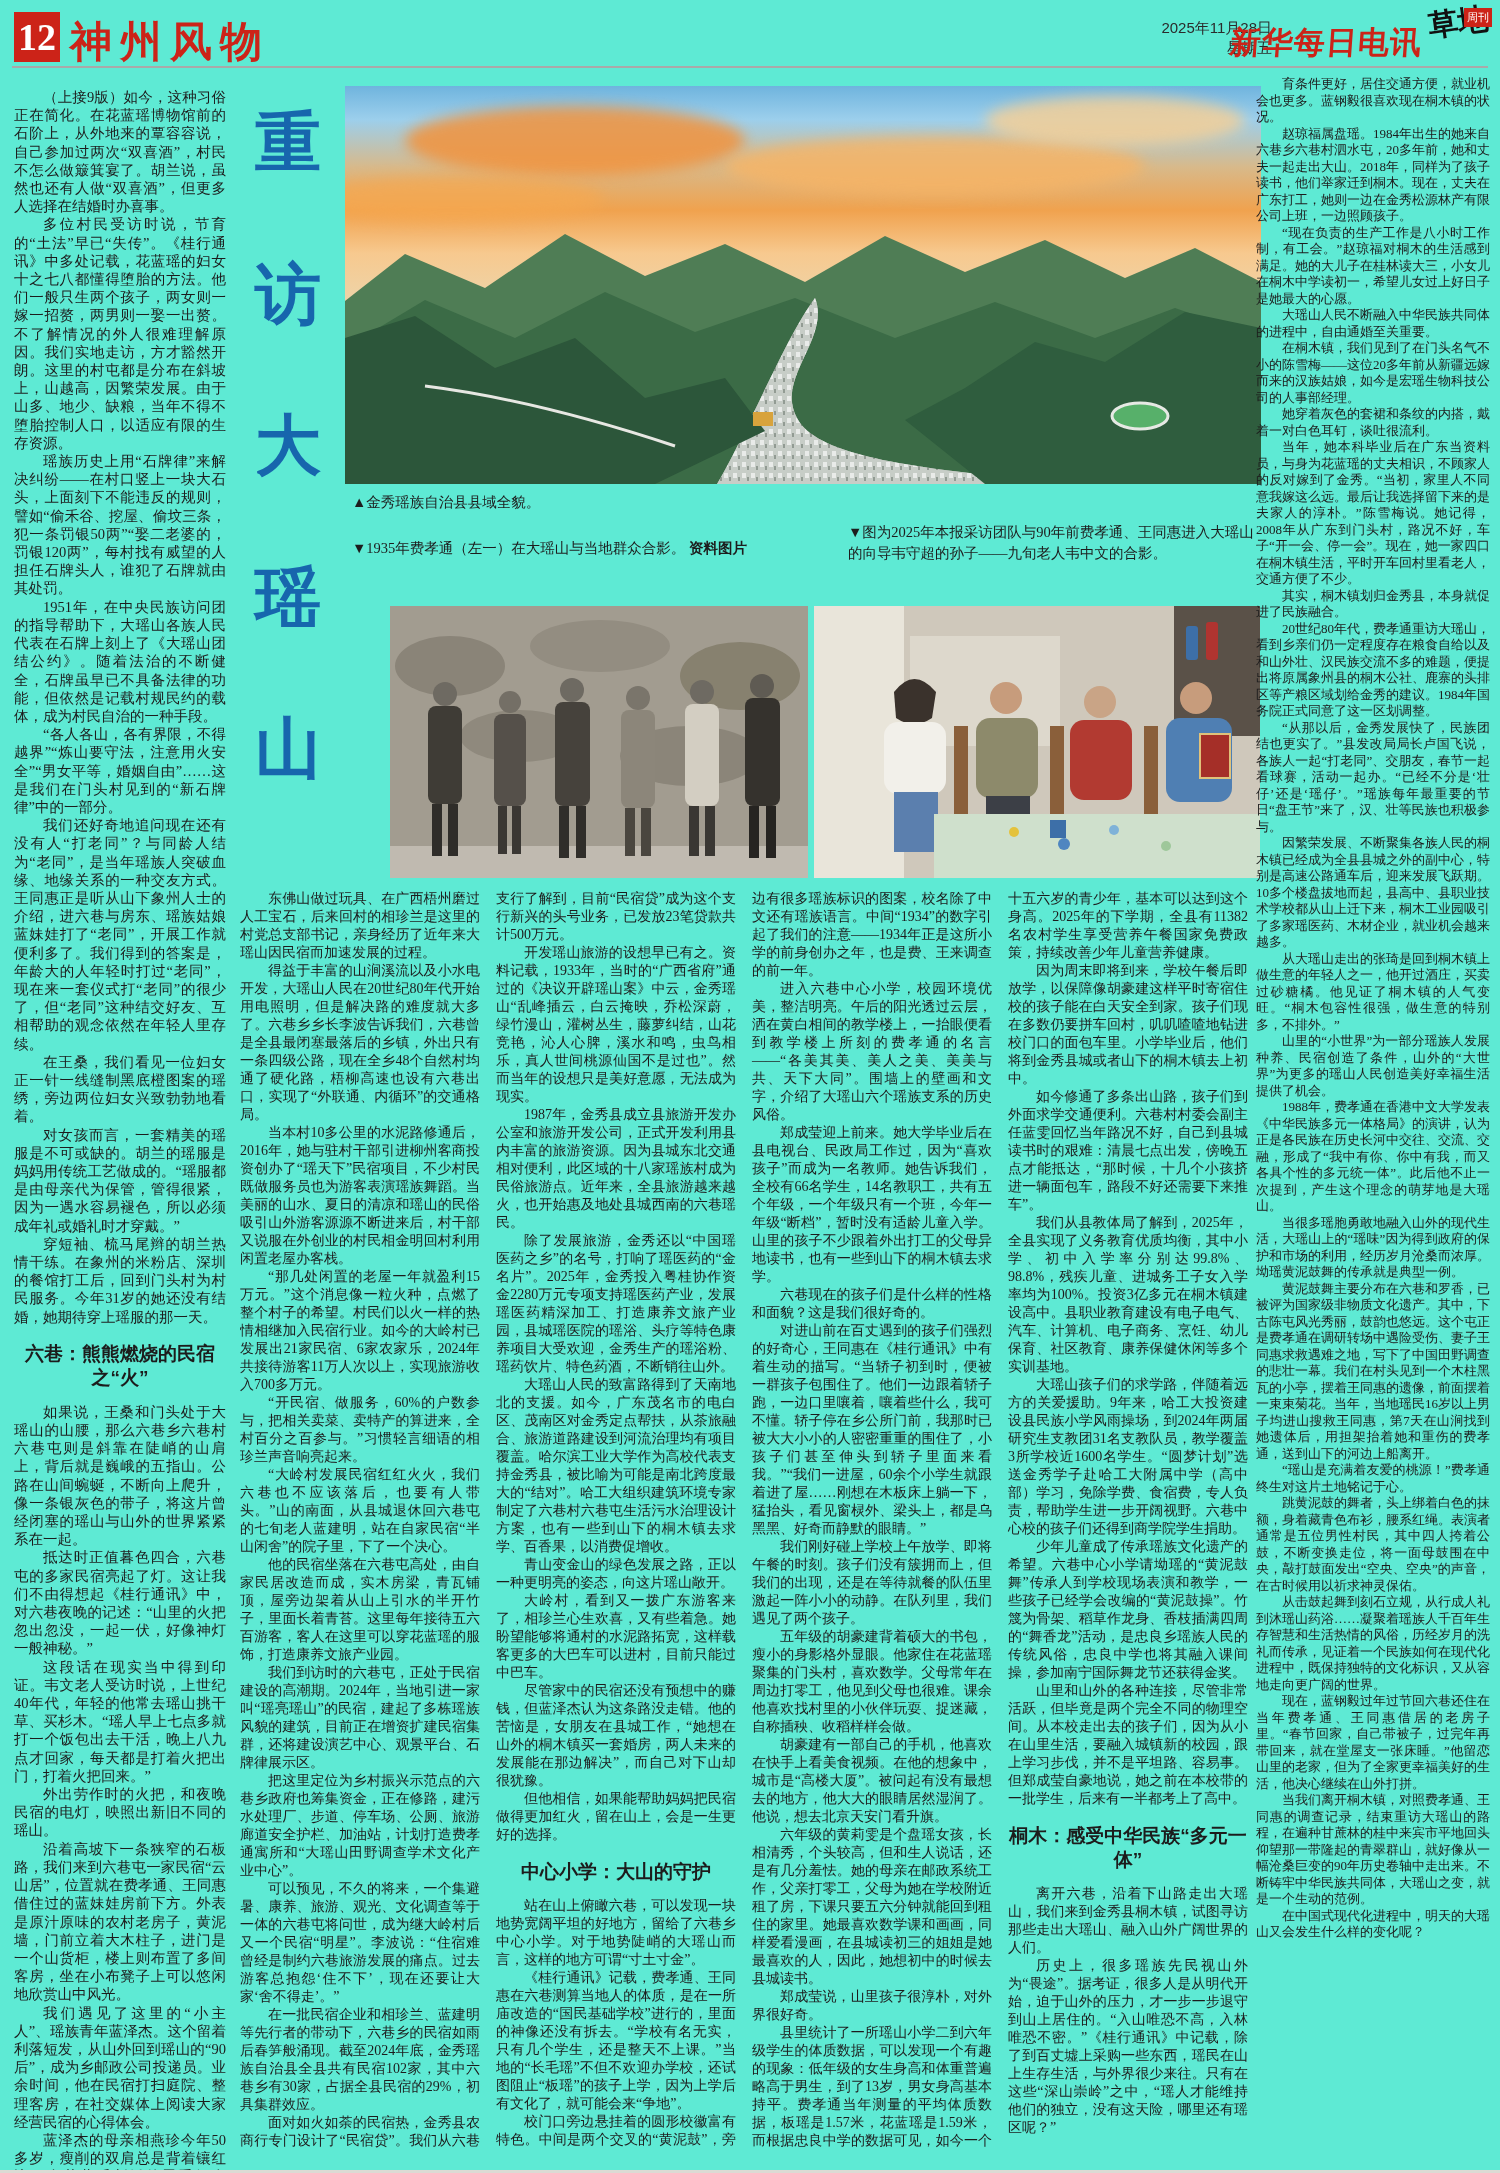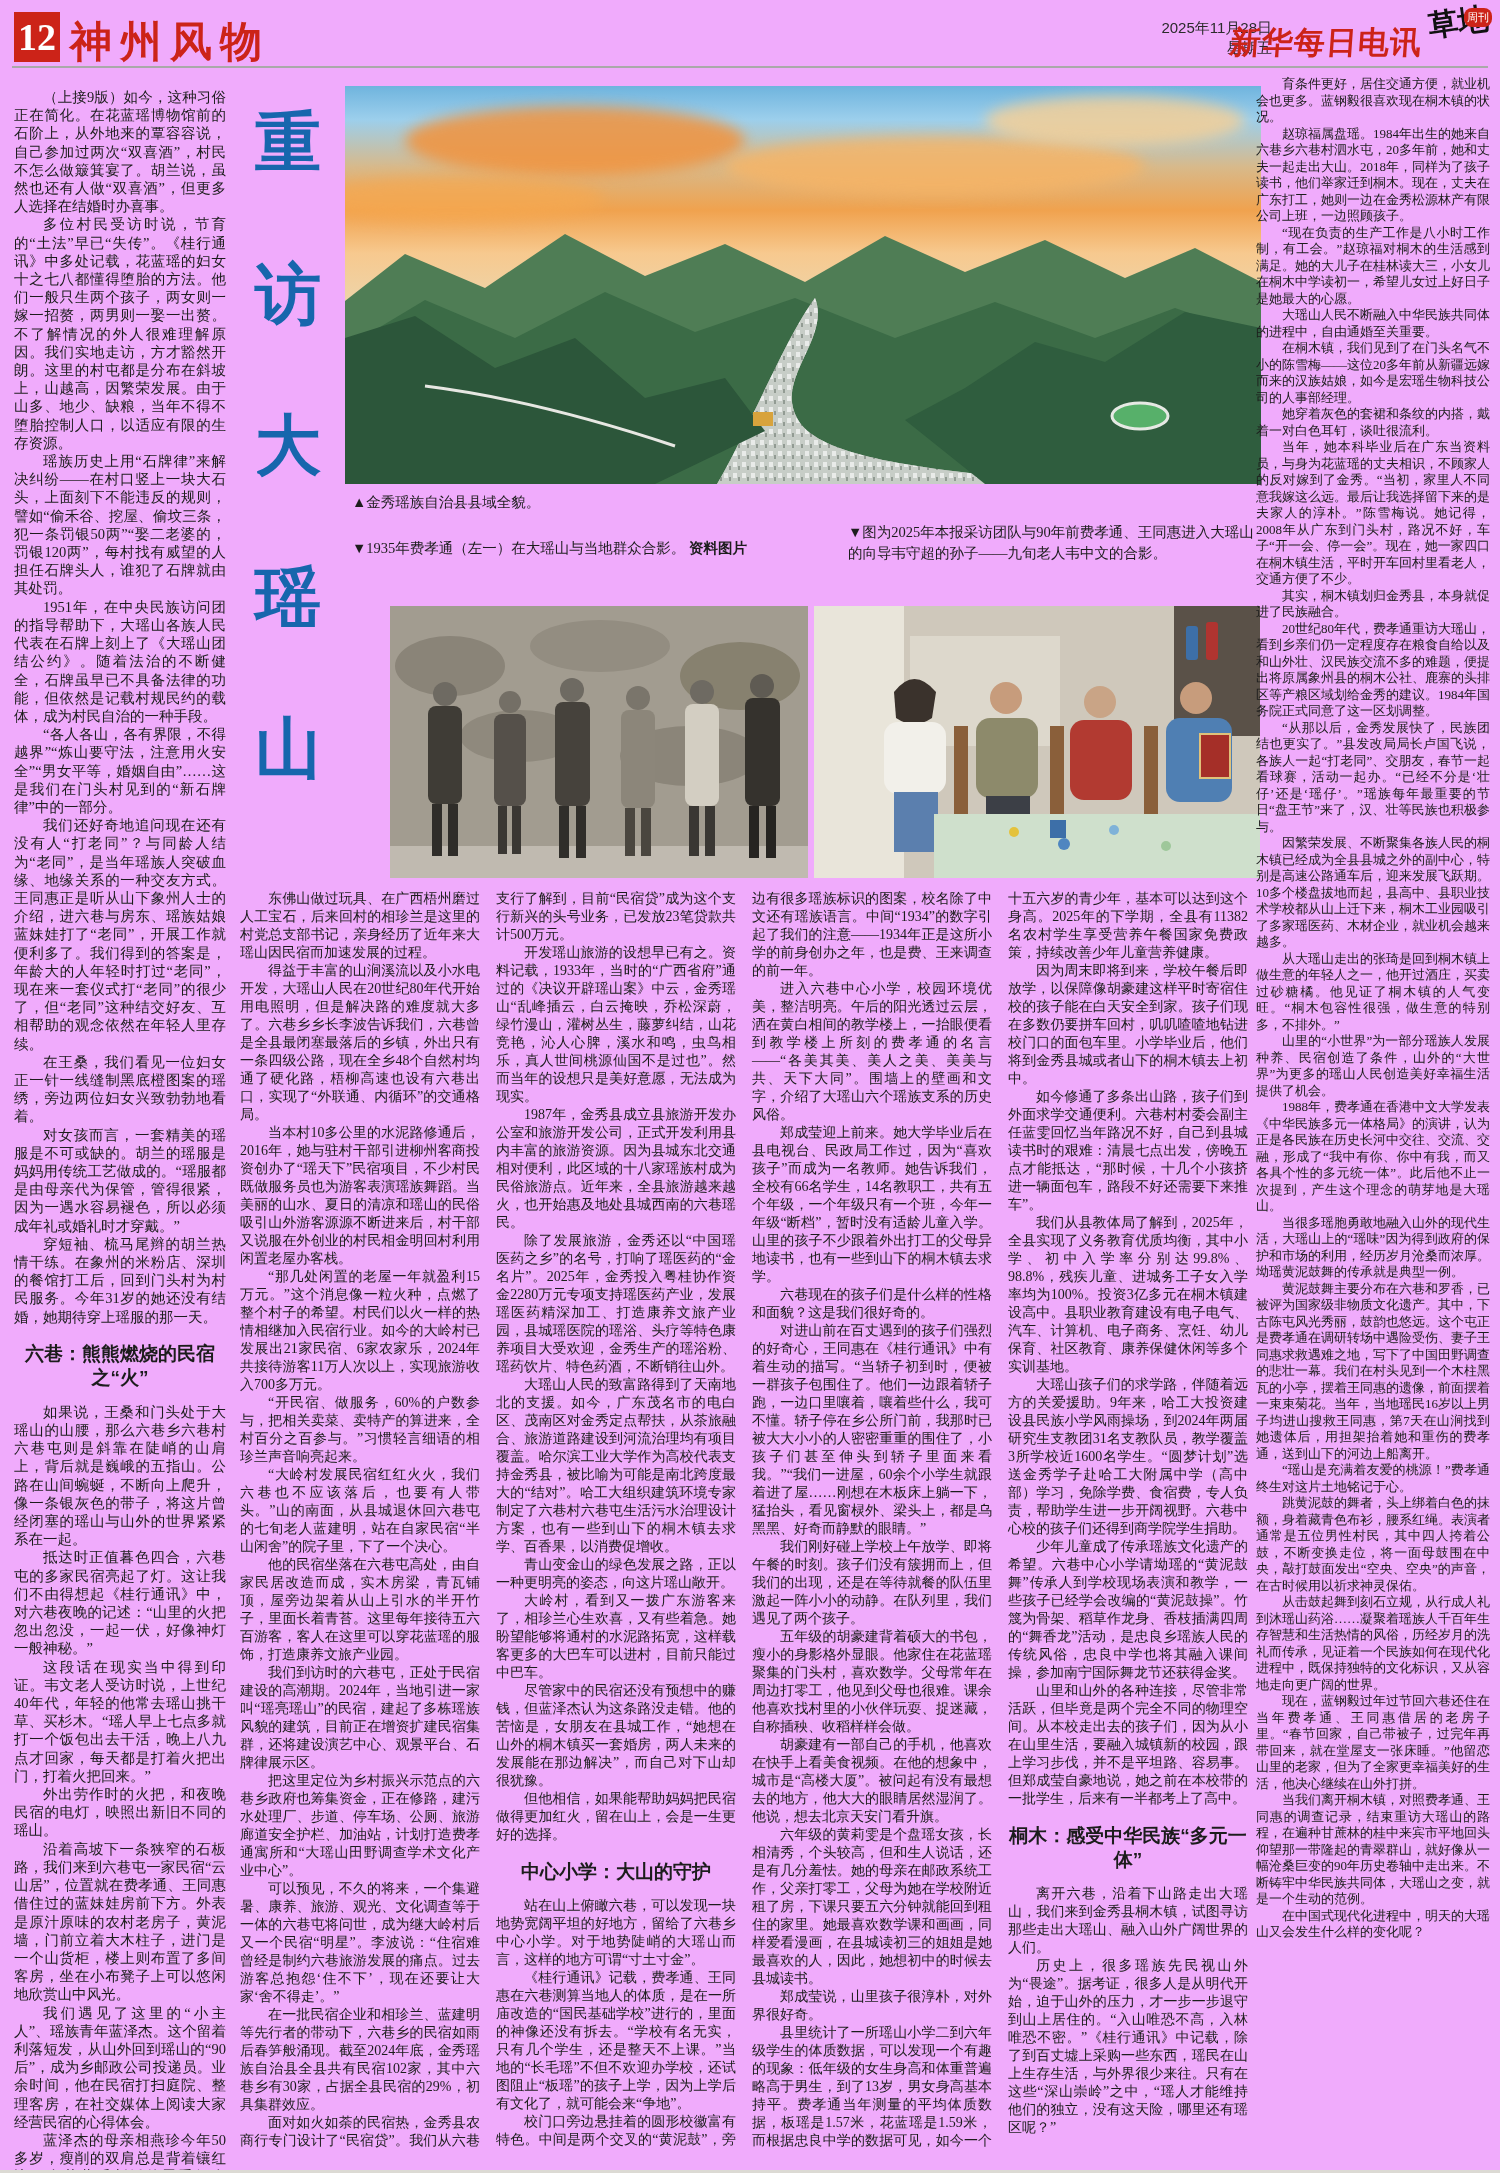--- a/index.html
+++ b/index.html
@@ -1,32 +1,32 @@
 <!DOCTYPE html>
 <html><head>
 <meta charset="utf-8">
 <style>
   html,body{margin:0;padding:0;background:#e9e7e2;}
-  .page{position:relative;width:1500px;height:2173px;background:#f0abfc;margin:0 auto;
+  .page{position:relative;width:1500px;height:2173px;background:#5eead4;margin:0 auto;
         font-family:"Liberation Serif",serif;color:#1c1c1c;overflow:hidden;}
   
   .pageno{position:absolute;left:14px;top:12px;width:46px;height:50px;background:#cc2318;
           color:#fff;font-family:"Liberation Serif",serif;font-weight:bold;font-size:38px;
           display:flex;align-items:center;justify-content:center;}
   .section-title{position:absolute;left:70px;top:14px;font-size:42px;font-weight:bold;
           color:#cc2318;letter-spacing:8px;font-family:"Liberation Serif",serif;}
   .dateblock{position:absolute;right:228px;top:18px;text-align:right;font-size:15px;
           font-weight:normal;color:#2b2b2b;line-height:20px;font-family:"Liberation Sans",sans-serif;}
   .masthead{position:absolute;right:78px;top:22px;color:#cc2318;font-size:31px;font-weight:bold;
           transform:skewX(-4deg);font-family:"Liberation Serif",serif;letter-spacing:1px;}
   .supplement{position:absolute;right:8px;top:8px;width:64px;height:56px;}
   .supp-name{font-size:30px;font-weight:bold;color:#111;transform:rotate(-8deg);
           font-family:"Liberation Serif",serif;line-height:28px;}
   .supp-badge{position:absolute;right:0;top:0;background:#cc2318;color:#fff;font-size:11px;
-          padding:2px 3px;font-family:"Liberation Sans",sans-serif;border-radius:8px;}
+          padding:2px 3px;font-family:"Liberation Sans",sans-serif;}
   .header-rule{position:absolute;left:12px;top:66px;width:1476px;height:2px;background:#a9a9a9;}
   
   .vtitle{position:absolute;left:238px;top:98px;width:100px;height:696px;display:flex;
           flex-direction:column;justify-content:space-between;align-items:center;}
   .vtitle span{font-size:66px;font-weight:bold;color:#1766ad;font-family:"Liberation Serif",serif;}
   
   .photo{position:absolute;overflow:hidden;background:#ccc;}
   .aerial{left:345px;top:86px;width:916px;height:398px;}
   .aerial .sky{position:absolute;left:0;top:0;right:0;height:60%;
      background:linear-gradient(180deg,#6fb4de 0%,#9ccfec 14%,#d8b98a 34%,#f0a24e 52%,#f7c98f 70%,#e9d9b4 100%);}

